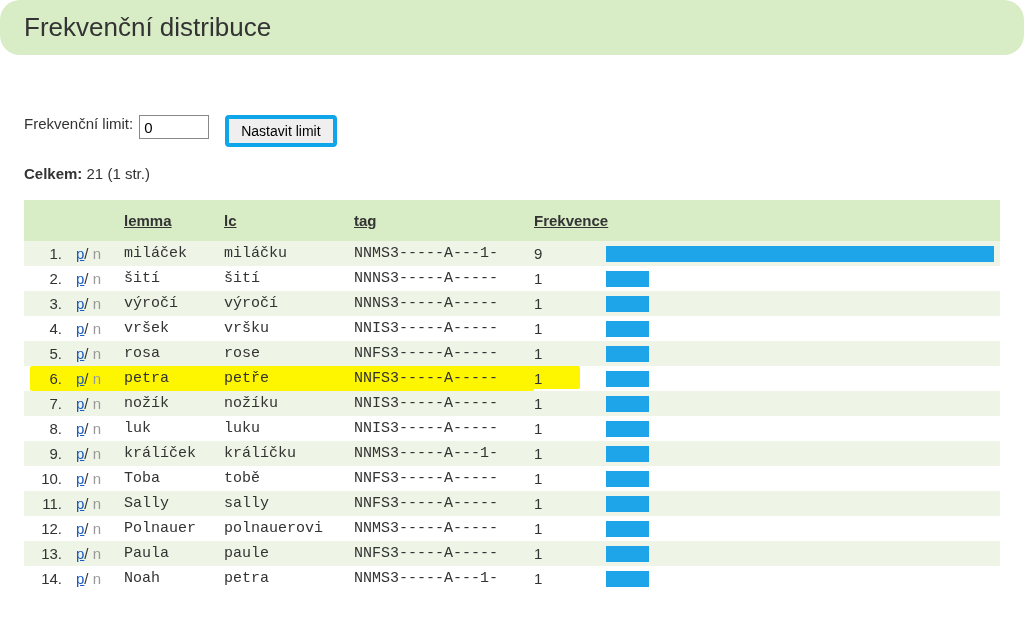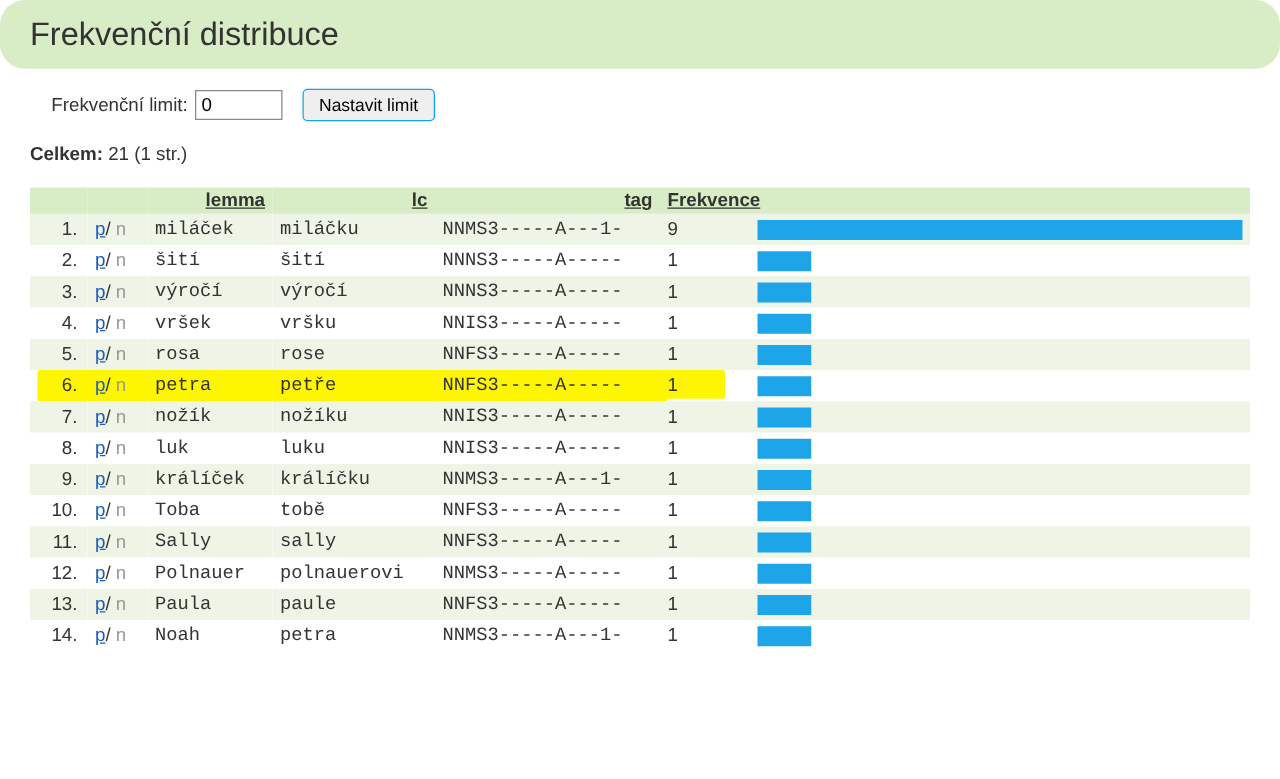--- a/index.html
+++ b/index.html
@@ -12,36 +12,36 @@
   }
   .title-bar {
     background: #d8ecc5;
     padding: 12px 24px;
     font-size: 26px;
     font-weight: 300;
     color: #333;
     border-radius: 20px;
   }
   .controls {
-    padding: 16px 24px 8px 41px;
+    padding: 16px 24px 8px 24px;
     display: flex;
-    align-items: center;
     gap: 6px;
+    margin-top: 44px;
   }
   .limit-label { font-size: 15px; }
   .limit-input {
     width: 70px;
     height: 24px;
     border: 1px solid #888;
     padding: 2px 4px;
     font-size: 15px;
   }
   .set-limit-btn {
     background: #efefef;
-    border: 1px solid #0ea5e9;
+    border: 4px solid #0ea5e9;
     border-radius: 4px;
     padding: 4px 12px;
     font-size: 14px;
     cursor: pointer;
     margin-left: 10px;
   }
   .summary {
     padding: 10px 24px 18px 24px;
     font-size: 15px;
   }
@@ -56,22 +56,22 @@
   }
   col.c-idx { width: 46px; }
   col.c-pn  { width: 48px; }
   col.c-lemma { width: 100px; }
   col.c-lc  { width: 130px; }
   col.c-tag { width: 180px; }
   col.c-freq { width: 72px; }
   col.c-bar { width: auto; }
   thead th {
     background: #d8ecc5;
-    text-align: right;
-    padding: 2px 6px;
+    text-align: left;
+    padding: 12px 6px;
     font-size: 15px;
     font-weight: bold;
     text-decoration: underline;
     color: #333;
   }
   thead th.nohdr {
     text-decoration: none;
     background: #d8ecc5;
   }
   tbody td {

